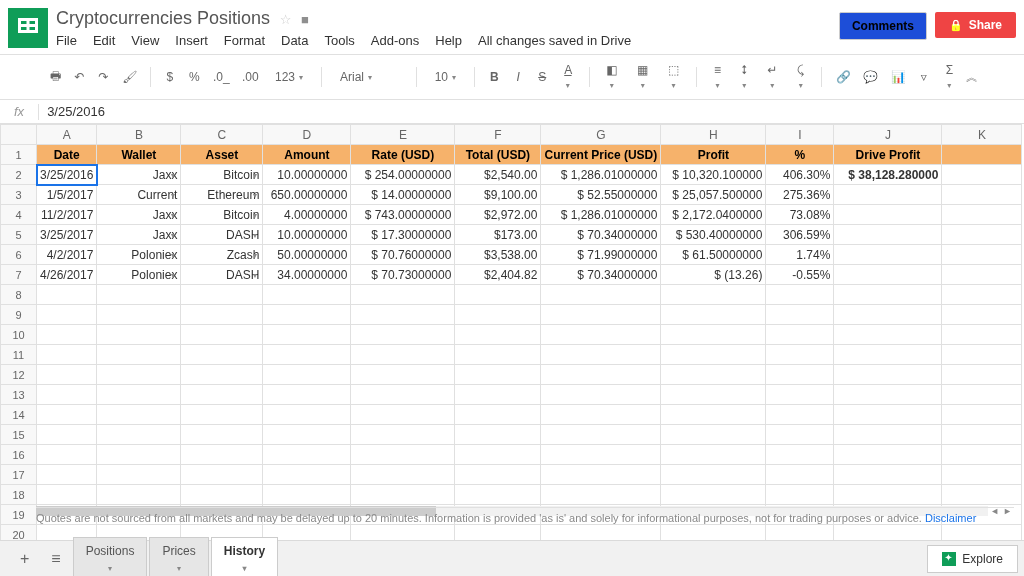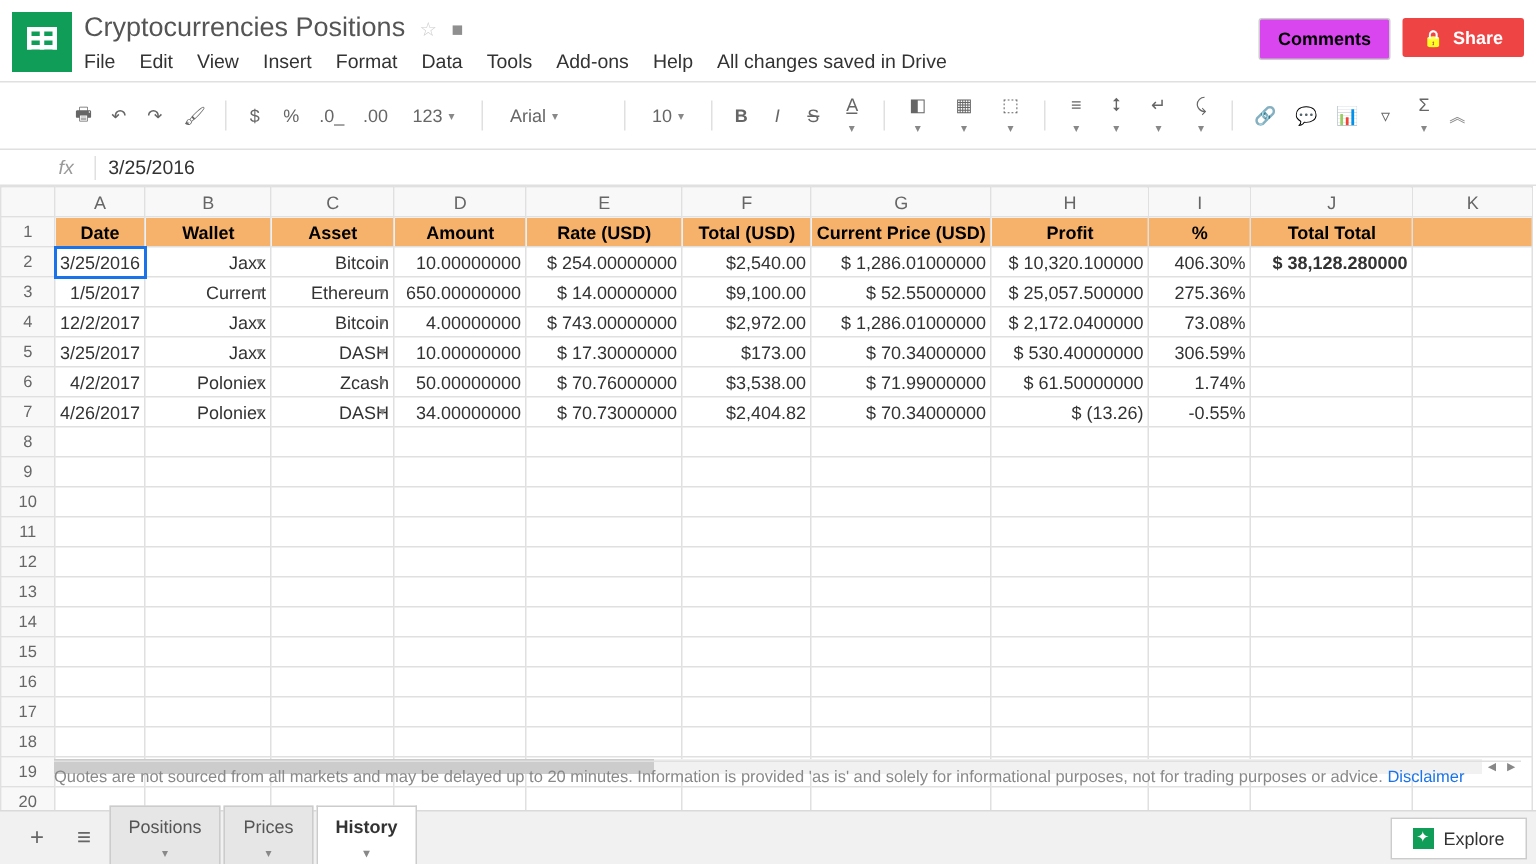--- a/index.html
+++ b/index.html
@@ -9,34 +9,34 @@
 .header { display:flex; align-items:flex-start; padding:8px 8px 0 8px; }
 .logo { width:40px; height:40px; background:#0f9d58; display:flex; align-items:center; justify-content:center; margin-right:8px; }
 .title-area { flex:1; }
 .doc-title { font-size:18px; color:#555; font-weight:400; display:inline-block; }
 .star { color:#ccc; margin:0 6px; }
 .folder { color:#8f8f8f; }
 .menus { margin-top:4px; }
 .menus span { margin-right:16px; color:#333; font-size:13px; cursor:pointer; }
 .saved { color:#9e9e9e; }
 .head-buttons { display:flex; gap:8px; align-items:flex-start; padding-top:4px; }
-.btn-comments { background:#d946ef; border:1px solid #ccc; border-radius:2px; padding:6px 12px; font-weight:bold; font-size:12px; cursor:pointer; }
+.btn-comments { background:#1d4ed8; border:1px solid #ccc; border-radius:2px; padding:6px 12px; font-weight:bold; font-size:12px; cursor:pointer; }
 .btn-share { background:#ef4444; color:#fff; border:none; border-radius:2px; padding:6px 14px; font-weight:bold; font-size:12px; cursor:pointer; display:flex; align-items:center; gap:6px; }
 .lock-icon::before { content:"🔒"; font-size:11px; filter:brightness(2); }
 
 
 .toolbar { border-top:1px solid #e0e0e0; border-bottom:1px solid #e0e0e0; margin-top:6px; padding:4px 46px; display:flex; align-items:center; gap:6px; color:#666; font-size:12px; }
 .tb-sep { width:1px; height:20px; background:#e0e0e0; margin:0 4px; }
 .tb-btn { padding:4px 4px; cursor:pointer; min-width:18px; text-align:center; }
 .tb-sel { padding:2px 8px; cursor:pointer; display:flex; align-items:center; gap:4px; }
 .caret { font-size:8px; color:#888; }
 .chev-up { margin-left:auto; font-size:12px; color:#888; }
 
 
-.fx-bar { display:flex; align-items:center; border-bottom:1px solid #e0e0e0; height:24px;padding-left:25px; }
+.fx-bar { display:flex; align-items:center; border-bottom:1px solid #e0e0e0; height:24px; }
 .fx { font-style:italic; color:#999; padding:0 14px; font-size:13px; }
 .fx-sep { width:1px; height:16px; background:#e0e0e0; }
 .fx-val { padding-left:8px; font-size:13px; color:#333; }
 
 
 .grid-wrap { position:relative; }
 table.grid { border-collapse:collapse; table-layout:fixed; }
 .grid th, .grid td { border:1px solid #e0e0e0; height:20px; font-size:12px; overflow:hidden; white-space:nowrap; padding:0 3px; }
 .grid thead th { background:#f8f8f8; color:#666; font-weight:normal; text-align:center; position:relative; }
 .grid tbody th { background:#f8f8f8; color:#666; font-weight:normal; text-align:center; width:36px; font-size:11px; }
@@ -169,21 +169,21 @@
           <th>1</th>
           <td>Date</td>
           <td>Wallet</td>
           <td>Asset</td>
           <td>Amount</td>
           <td>Rate (USD)</td>
           <td>Total (USD)</td>
           <td>Current Price (USD)</td>
           <td>Profit</td>
           <td>%</td>
-          <td>Total Total</td>
+          <td>Drive Profit</td>
           <td></td>
         </tr>
         <tr>
           <th>2</th>
           <td class="r sel">3/25/2016</td>
           <td class="l dd ">Jaxx</td>
           <td class="l dd ">Bitcoin</td>
           <td class="r ">10.00000000</td>
           <td class="l ">$ 254.00000000</td>
           <td class="r ">$2,540.00</td>
@@ -202,21 +202,21 @@
           <td class="l ">$ 14.00000000</td>
           <td class="r ">$9,100.00</td>
           <td class="l ">$       52.55000000</td>
           <td class="l ">$ 25,057.500000</td>
           <td class="r ">275.36%</td>
           <td class="l bold "></td>
           <td class=" "></td>
         </tr>
         <tr>
           <th>4</th>
-          <td class="r ">12/2/2017</td>
+          <td class="r ">11/2/2017</td>
           <td class="l dd ">Jaxx</td>
           <td class="l dd ">Bitcoin</td>
           <td class="r ">4.00000000</td>
           <td class="l ">$ 743.00000000</td>
           <td class="r ">$2,972.00</td>
           <td class="l ">$  1,286.01000000</td>
           <td class="l ">$ 2,172.0400000</td>
           <td class="r ">73.08%</td>
           <td class="l bold "></td>
           <td class=" "></td>

